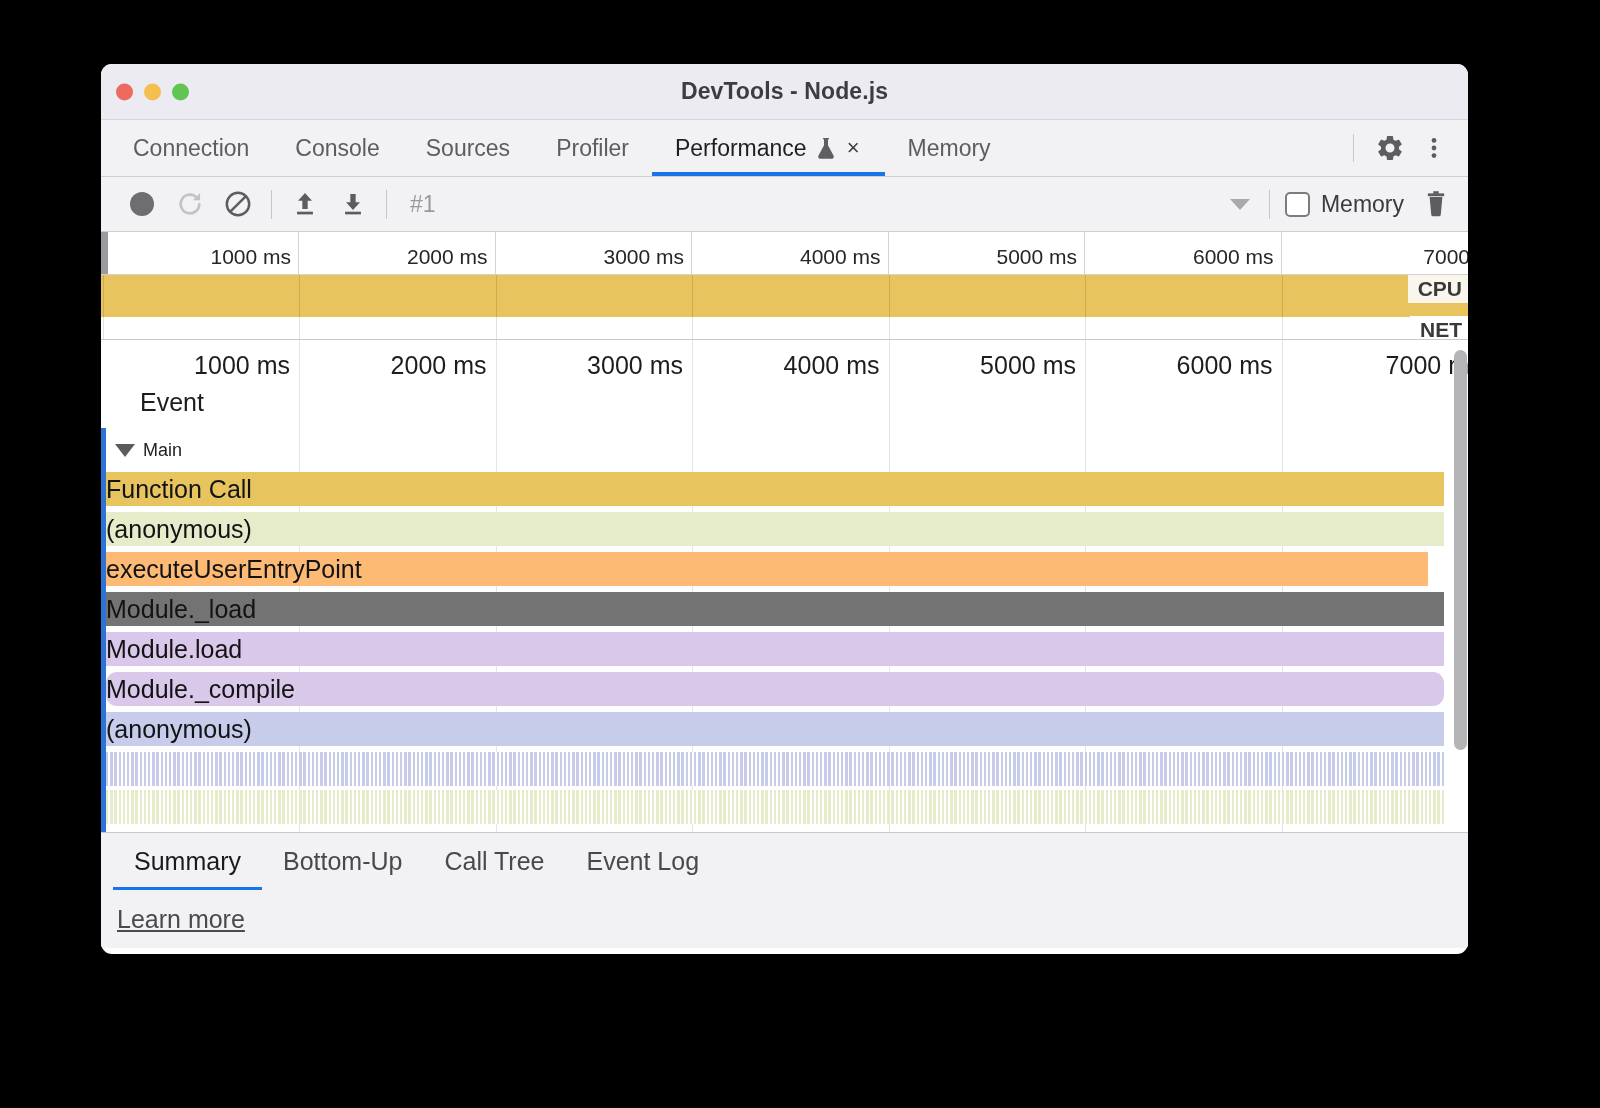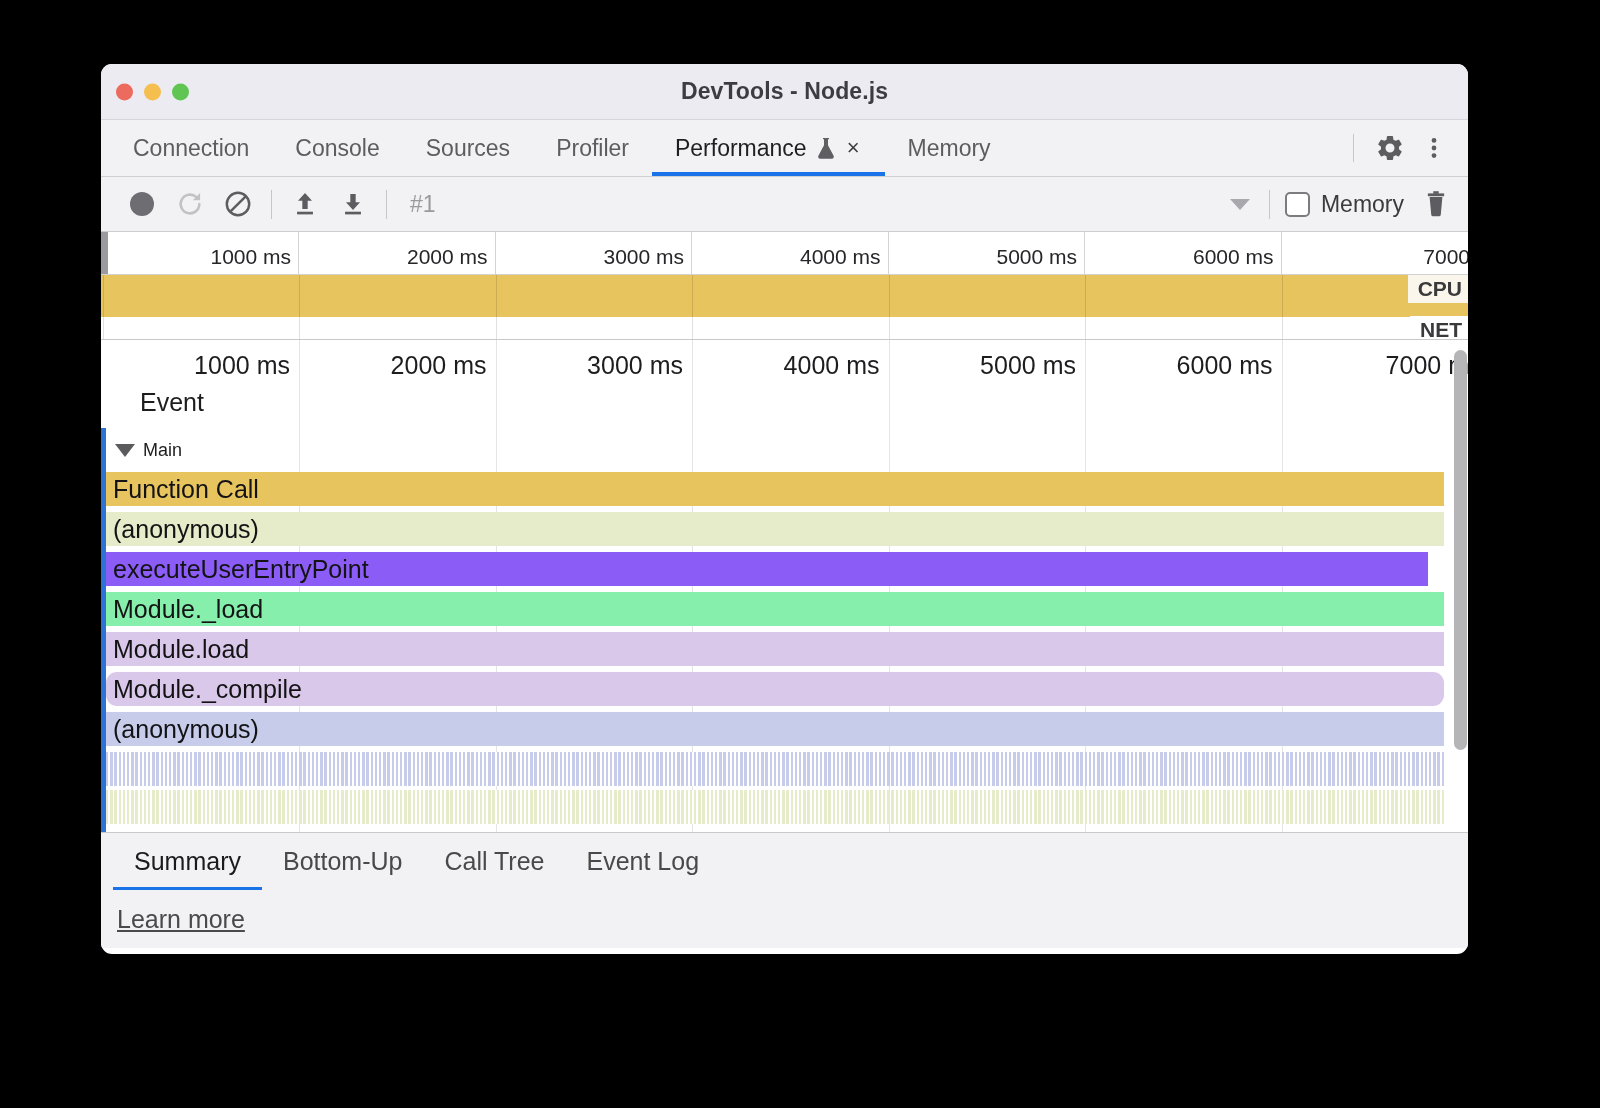--- a/index.html
+++ b/index.html
@@ -374,21 +374,20 @@
     height: 38px;
     margin-bottom: 2px;
   }
   .flame-bar {
     position: absolute;
     left: 5px;
     top: 0;
     height: 34px;
     display: flex;
     align-items: center;
-    padding-left: 7px;
     box-sizing: border-box;
     font-size: 25px;
     color: #131315;
     white-space: nowrap;
     overflow: hidden;
     user-select: none;
   }
   .flame-row.striped { height: 36px; }
   .flame-bar.striped {
     color: transparent;
@@ -646,24 +645,24 @@
           <span class="main-title">Main</span>
         </div>
         <div class="flame-rows" id="flame-rows">
             <div class="flame-row">
               <div class="flame-bar" style="right: 24px; background: rgb(232, 196, 95);">Function Call</div>
             </div>
             <div class="flame-row">
               <div class="flame-bar" style="right: 24px; background: rgb(230, 235, 201);">(anonymous)</div>
             </div>
             <div class="flame-row">
-              <div class="flame-bar" style="right: 40px; background: #8b5cf6;">executeUserEntryPoint</div>
+              <div class="flame-bar" style="right: 40px; background: #fdba74;">executeUserEntryPoint</div>
             </div>
             <div class="flame-row">
-              <div class="flame-bar" style="right: 24px; background: #86efac; text-align: right;">Module._load</div>
+              <div class="flame-bar" style="right: 24px; background: #737373; text-align: right;">Module._load</div>
             </div>
             <div class="flame-row">
               <div class="flame-bar" style="right: 24px; background: rgb(217, 200, 233);">Module.load</div>
             </div>
             <div class="flame-row">
               <div class="flame-bar" style="right: 24px; background: rgb(217, 200, 233); border-radius: 11px;">Module._compile</div>
             </div>
             <div class="flame-row">
               <div class="flame-bar" style="right: 24px; background: rgb(198, 204, 233);">(anonymous)</div>
             </div>

